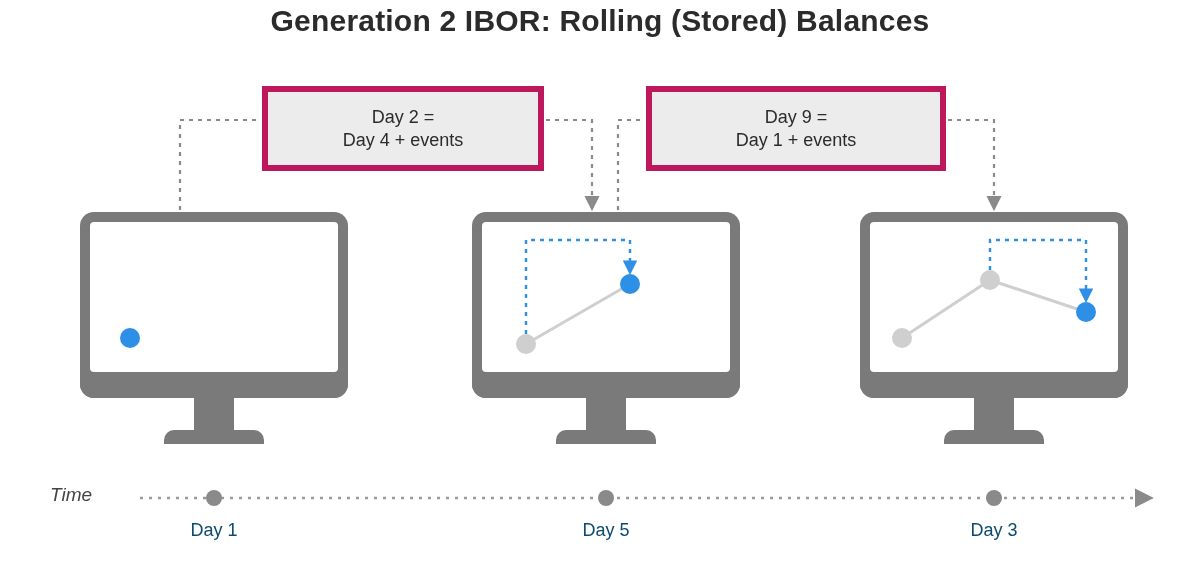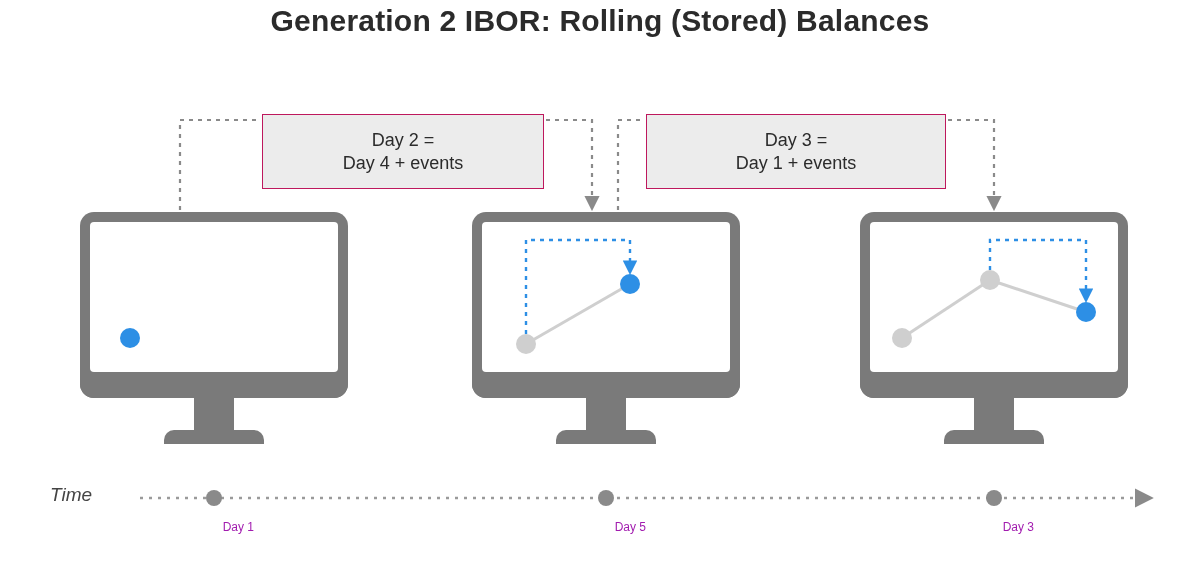--- a/index.html
+++ b/index.html
@@ -24,27 +24,26 @@
     text-align: center;
     font-size: 30px;
     font-weight: 700;
     letter-spacing: 0.2px;
   }
 
   
   .callout {
     position: absolute;
     background: #ececec;
-    border: 1px solid #be185d;
+    border: 6px solid #be185d;
     text-align: center;
     font-size: 18px;
     line-height: 1.25;
     padding: 14px 20px;
     box-sizing: border-box;
-    margin-top: 28px;
   }
   .callout1 { top: 86px; left: 262px; width: 282px; }
   .callout2 { top: 86px; left: 646px; width: 300px; }
 
   
   .monitor {
     position: absolute;
   }
   .screen-outer {
     width: 268px;
@@ -95,39 +94,39 @@
     position: absolute;
     top: 484px;
     left: 50px;
     font-size: 19px;
     color: #444;
     font-style: italic;
   }
   .time-day-label {
     position: absolute;
     top: 520px;
-    font-size: 12px;
-    color: #a21caf;
+    font-size: 18px;
+    color: #0c4a6e;
     width: 80px;
-    text-align: right;
+    text-align: center;
   }
 </style>
 </head>
 <body>
 
 <div class="stage">
 
   <div class="title">Generation 2 IBOR: Rolling (Stored) Balances</div>
 
   <div class="callout callout1">
     <div>Day 2 =</div>
     <div>Day 4 + events</div>
   </div>
   <div class="callout callout2">
-    <div>Day 3 =</div>
+    <div>Day 9 =</div>
     <div>Day 1 + events</div>
   </div>
 
   <svg width="1200" height="582" style="position:absolute;top:0;left:0;pointer-events:none">
     <defs>
       <marker id="arrGrey" viewBox="0 0 10 10" refX="8" refY="5" markerWidth="7" markerHeight="7" orient="auto-start-reverse">
         <path d="M 0 0 L 10 5 L 0 10 z" fill="#8a8a8a"></path>
       </marker>
     </defs>
 

